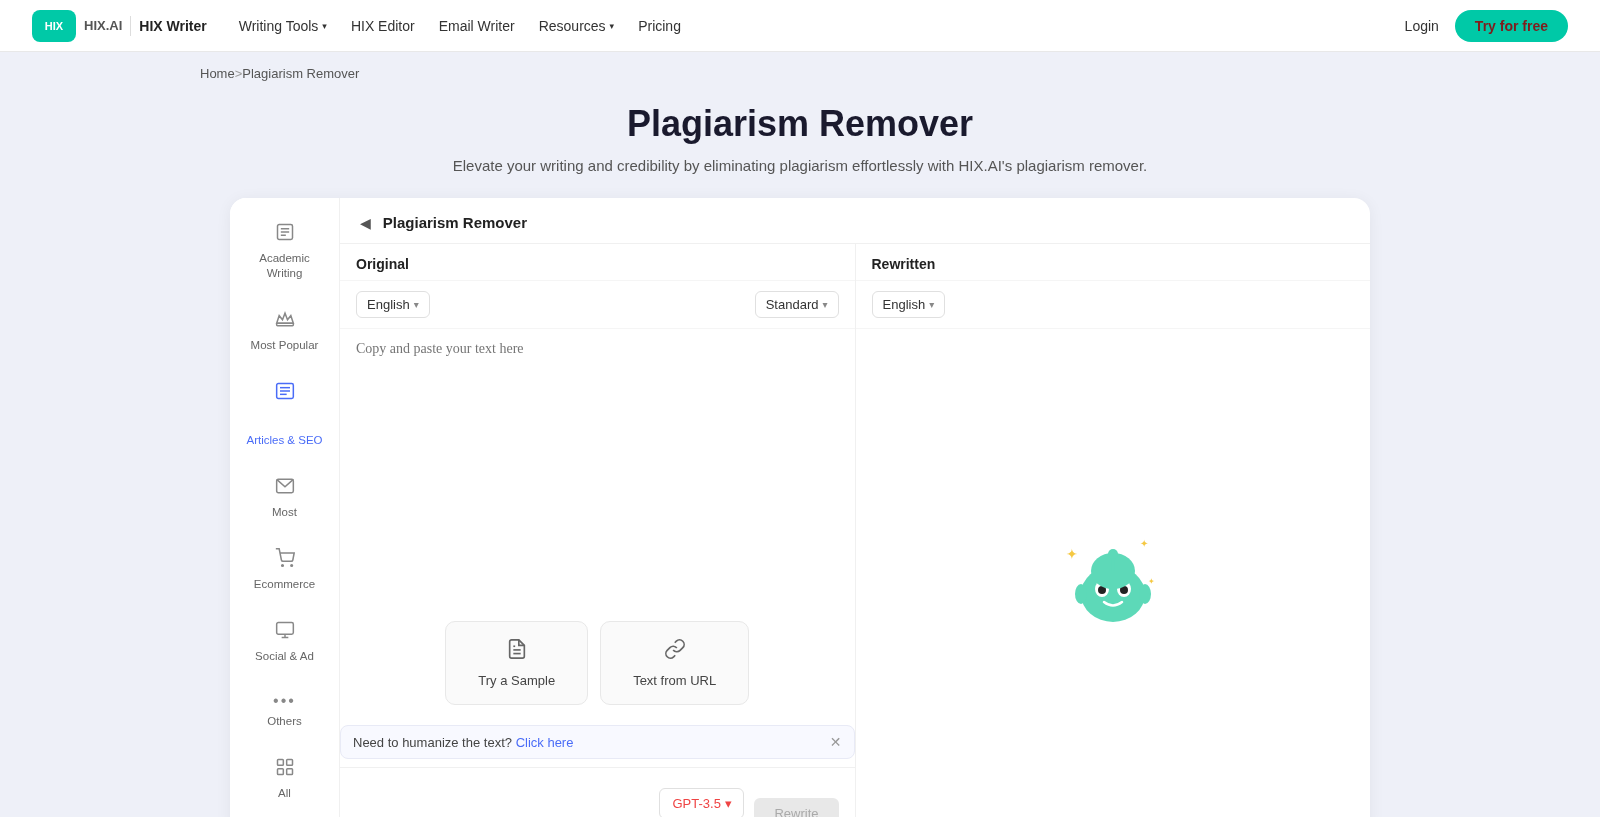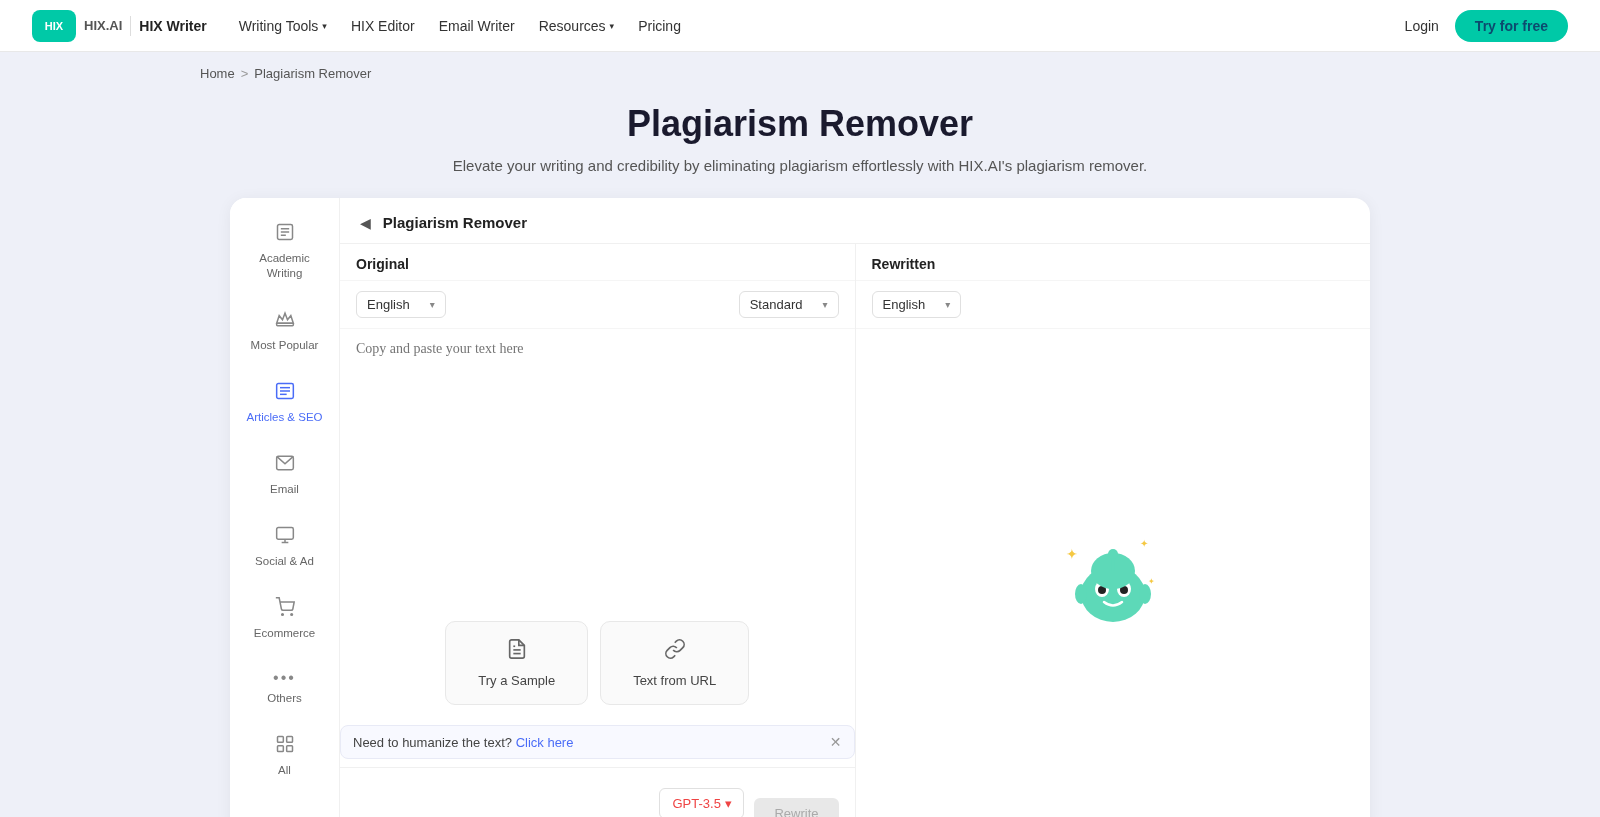--- a/index.html
+++ b/index.html
@@ -16,27 +16,27 @@
     .logo-icon {
       width: 44px; height: 32px; background: #00c9a7; border-radius: 8px;
       display: flex; align-items: center; justify-content: center; color: #fff; font-weight: 800; font-size: 13px;
     }
     .logo-divider { width: 1px; height: 20px; background: #ddd; }
     .nav-links { display: flex; align-items: center; gap: 24px; }
     .nav-link { font-size: 14px; color: #333; cursor: pointer; display: flex; align-items: center; gap: 4px; }
     .nav-right { display: flex; align-items: center; gap: 16px; }
     .login-btn { font-size: 14px; color: #333; cursor: pointer; }
     .try-free-btn {
-      background: #00c9a7; color: #0c4a6e; border: none; border-radius: 20px;
+      background: #00c9a7; color: #7f1d1d; border: none; border-radius: 20px;
       padding: 8px 20px; font-size: 14px; font-weight: 600; cursor: pointer;
     }
 
     
     .breadcrumb {
-      display: flex; align-items: flex-start; gap: 6px;
+      display: flex; align-items: flex-start; gap: 0;
       padding: 14px 200px; font-size: 13px; color: #666;
     }
     .breadcrumb-home { color: #555; cursor: pointer; }
     .breadcrumb-sep { color: #999; }
     .breadcrumb-current { color: #555; }
 
     
     .hero { text-align: center; padding: 8px 0 24px; }
     .hero-title { font-size: 36px; font-weight: 700; color: #1a1a2e; margin-bottom: 12px; }
     .hero-sub { font-size: 15px; color: #555; }
@@ -85,21 +85,21 @@
       padding: 12px 16px 8px; font-size: 14px; font-weight: 600; color: #222;
       border-bottom: 1px solid #f5f5f5;
     }
 
     
     .lang-mode-row {
       display: flex; align-items: center; justify-content: space-between;
       padding: 10px 16px; border-bottom: 1px solid #f5f5f5;
     }
     .lang-select, .mode-select {
-      display: flex; align-items: center; gap: 20px;
+      display: flex; align-items: center; gap: 4px;
       border: 1px solid #e0e0e0; border-radius: 6px;
       padding: 5px 10px; font-size: 13px; color: #333;
       cursor: pointer; background: #fff;
     }
     .chevron-icon { font-size: 10px; color: #888; }
 
     
     .text-area-wrap { flex: 1; padding: 12px 16px; position: relative; min-height: 280px; }
     .text-area {
       width: 100%; height: 100%; min-height: 240px; border: none; outline: none;
@@ -228,50 +228,50 @@
       </div>
       <div class="sidebar-item active">
         <span class="sidebar-icon">
           <svg width="20" height="20" viewBox="0 0 24 24" fill="none" stroke="#4a6cf7" stroke-width="1.8">
               <rect x="2" y="3" width="20" height="18" rx="2"></rect>
               <line x1="6" y1="8" x2="18" y2="8"></line>
               <line x1="6" y1="12" x2="18" y2="12"></line>
               <line x1="6" y1="16" x2="14" y2="16"></line>
             </svg>
         </span>
-        <span class="sidebar-label" style="color:#4a6cf7;">Articles &amp; SEO</span>
+        <span class="sidebar-label" style="color:#4a6cf7;margin-top:23px;">Articles &amp; SEO</span>
       </div>
       <div class="sidebar-item">
         <span class="sidebar-icon">
           <svg width="20" height="20" viewBox="0 0 24 24" fill="none" stroke="#888" stroke-width="1.8">
               <rect x="2" y="4" width="20" height="16" rx="2"></rect>
               <polyline points="2,4 12,13 22,4"></polyline>
             </svg>
         </span>
-        <span class="sidebar-label">Email</span>
+        <span class="sidebar-label">Most</span>
+      </div>
+      <div class="sidebar-item">
+        <span class="sidebar-icon">
+          <svg width="20" height="20" viewBox="0 0 24 24" fill="none" stroke="#888" stroke-width="1.8">
+              <circle cx="9" cy="21" r="1"></circle>
+              <circle cx="20" cy="21" r="1"></circle>
+              <path d="M1 1h4l2.68 13.39a2 2 0 0 0 2 1.61h9.72a2 2 0 0 0 2-1.61L23 6H6"></path>
+            </svg>
+        </span>
+        <span class="sidebar-label">Ecommerce</span>
       </div>
       <div class="sidebar-item">
         <span class="sidebar-icon">
           <svg width="20" height="20" viewBox="0 0 24 24" fill="none" stroke="#888" stroke-width="1.8">
               <rect x="2" y="3" width="20" height="14" rx="2"></rect>
               <line x1="8" y1="21" x2="16" y2="21"></line>
               <line x1="12" y1="17" x2="12" y2="21"></line>
             </svg>
         </span>
         <span class="sidebar-label">Social &amp; Ad</span>
-      </div>
-      <div class="sidebar-item">
-        <span class="sidebar-icon">
-          <svg width="20" height="20" viewBox="0 0 24 24" fill="none" stroke="#888" stroke-width="1.8">
-              <circle cx="9" cy="21" r="1"></circle>
-              <circle cx="20" cy="21" r="1"></circle>
-              <path d="M1 1h4l2.68 13.39a2 2 0 0 0 2 1.61h9.72a2 2 0 0 0 2-1.61L23 6H6"></path>
-            </svg>
-        </span>
-        <span class="sidebar-label">Ecommerce</span>
       </div>
       <div class="sidebar-item">
         <span class="sidebar-icon" style="font-size:16px; color:#888; letter-spacing:2px;">•••</span>
         <span class="sidebar-label">Others</span>
       </div>
       <div class="sidebar-item">
         <span class="sidebar-icon">
           <svg width="20" height="20" viewBox="0 0 24 24" fill="none" stroke="#888" stroke-width="1.8">
               <rect x="3" y="3" width="7" height="7" rx="1"></rect>
               <rect x="14" y="3" width="7" height="7" rx="1"></rect>

